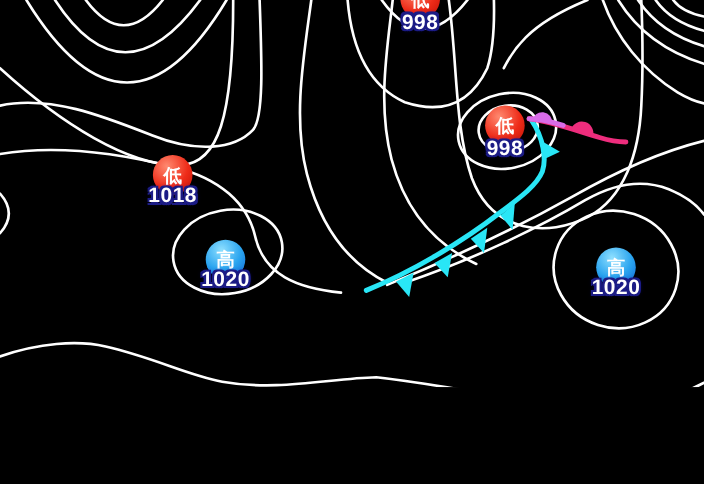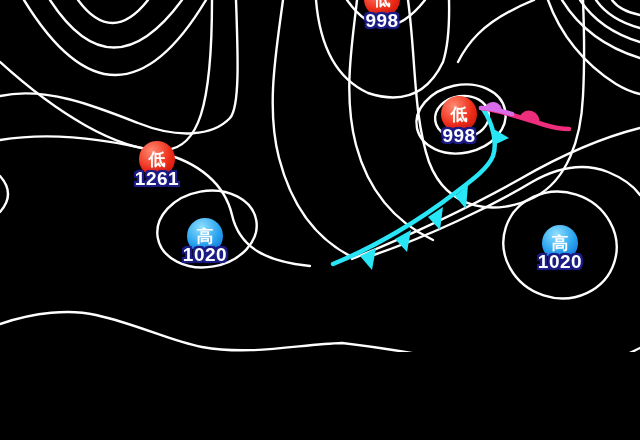--- a/index.html
+++ b/index.html
@@ -98,21 +98,21 @@
     <div class="pcircle red">
       <span class="psym">低</span>
     </div>
     <div class="plabel" style="top:11px">998</div>
   </div>
 
   <div class="marker" style="left:157px;top:159px">
     <div class="pcircle red">
       <span class="psym">低</span>
     </div>
-    <div class="plabel" style="top:9px">1261</div>
+    <div class="plabel" style="top:9px">1018</div>
   </div>
 
   <div class="marker" style="left:459px;top:114px">
     <div class="pcircle red">
       <span class="psym">低</span>
     </div>
     <div class="plabel" style="top:11px">998</div>
   </div>
 
   <div class="marker" style="left:205px;top:236px">

